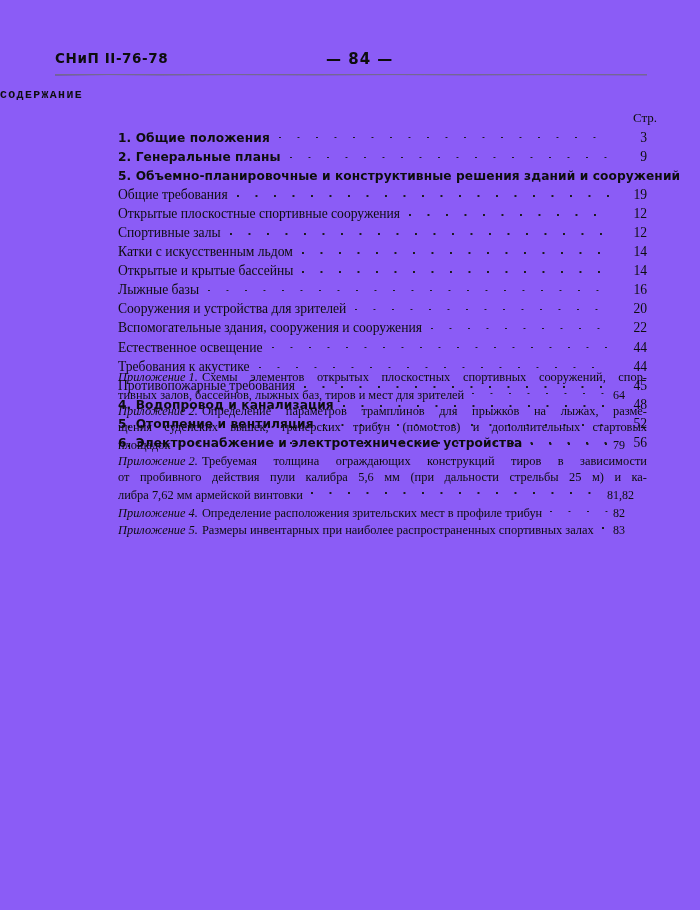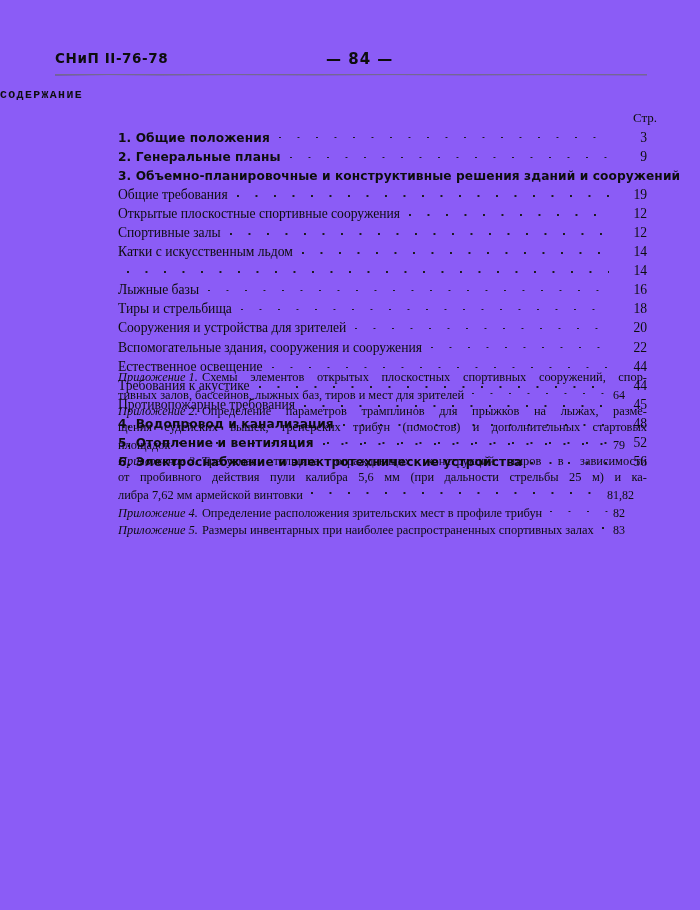--- a/index.html
+++ b/index.html
@@ -199,21 +199,21 @@
         <span class="label">1. Общие  положения</span>
         <span class="leader"></span>
         <span class="page-no">3</span>
       </div>
       <div class="entry num">
         <span class="label">2. Генеральные    планы</span>
         <span class="leader"></span>
         <span class="page-no">9</span>
       </div>
       <div class="entry num">
-        <span class="label">3. Объемно-планировочные и конструктивные решения зданий и сооружений</span>
+        <span class="label">5. Объемно-планировочные и конструктивные решения зданий и сооружений</span>
         <span class="leader"></span>
         <span class="page-no">11</span>
       </div>
       <div class="entry">
         <span class="label">Общие    требования</span>
         <span class="leader"></span>
         <span class="page-no">19</span>
       </div>
       <div class="entry">
         <span class="label">Открытые плоскостные спортивные сооружения</span>
@@ -224,32 +224,28 @@
         <span class="label">Спортивные   залы</span>
         <span class="leader"></span>
         <span class="page-no">12</span>
       </div>
       <div class="entry">
         <span class="label">Катки  с  искусственным  льдом</span>
         <span class="leader"></span>
         <span class="page-no">14</span>
       </div>
       <div class="entry">
+        <span class="label">Открытые  и  крытые  бассейны</span>
         <span class="leader"></span>
         <span class="page-no">14</span>
       </div>
       <div class="entry">
         <span class="label">Лыжные   базы</span>
         <span class="leader"></span>
         <span class="page-no">16</span>
-      </div>
-      <div class="entry">
-        <span class="label">Тиры  и  стрельбища</span>
-        <span class="leader"></span>
-        <span class="page-no">18</span>
       </div>
       <div class="entry">
         <span class="label">Сооружения и устройства для зрителей</span>
         <span class="leader"></span>
         <span class="page-no">20</span>
       </div>
       <div class="entry">
         <span class="label">Вспомогательные здания, сооружения и сооружения</span>
         <span class="leader"></span>
         <span class="page-no">22</span>

